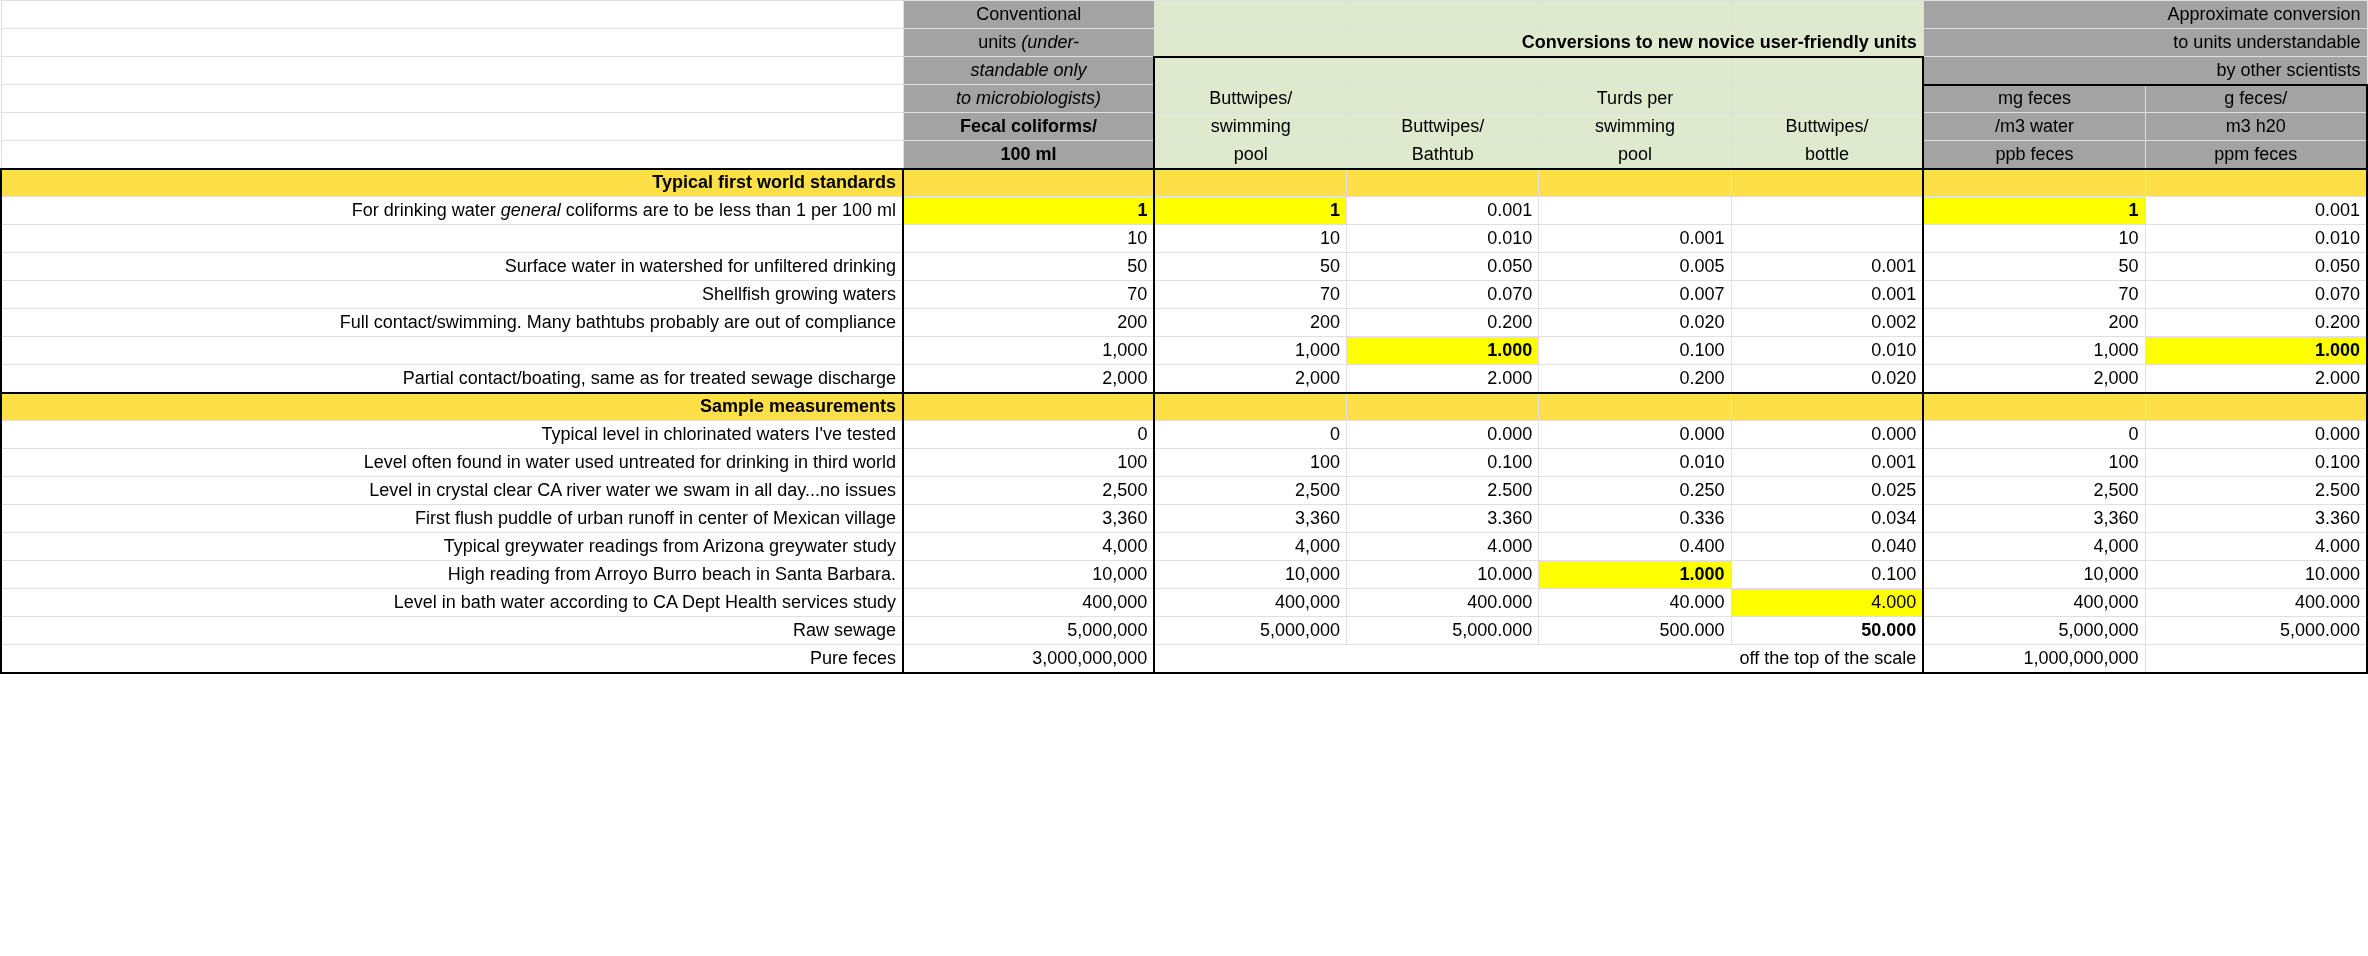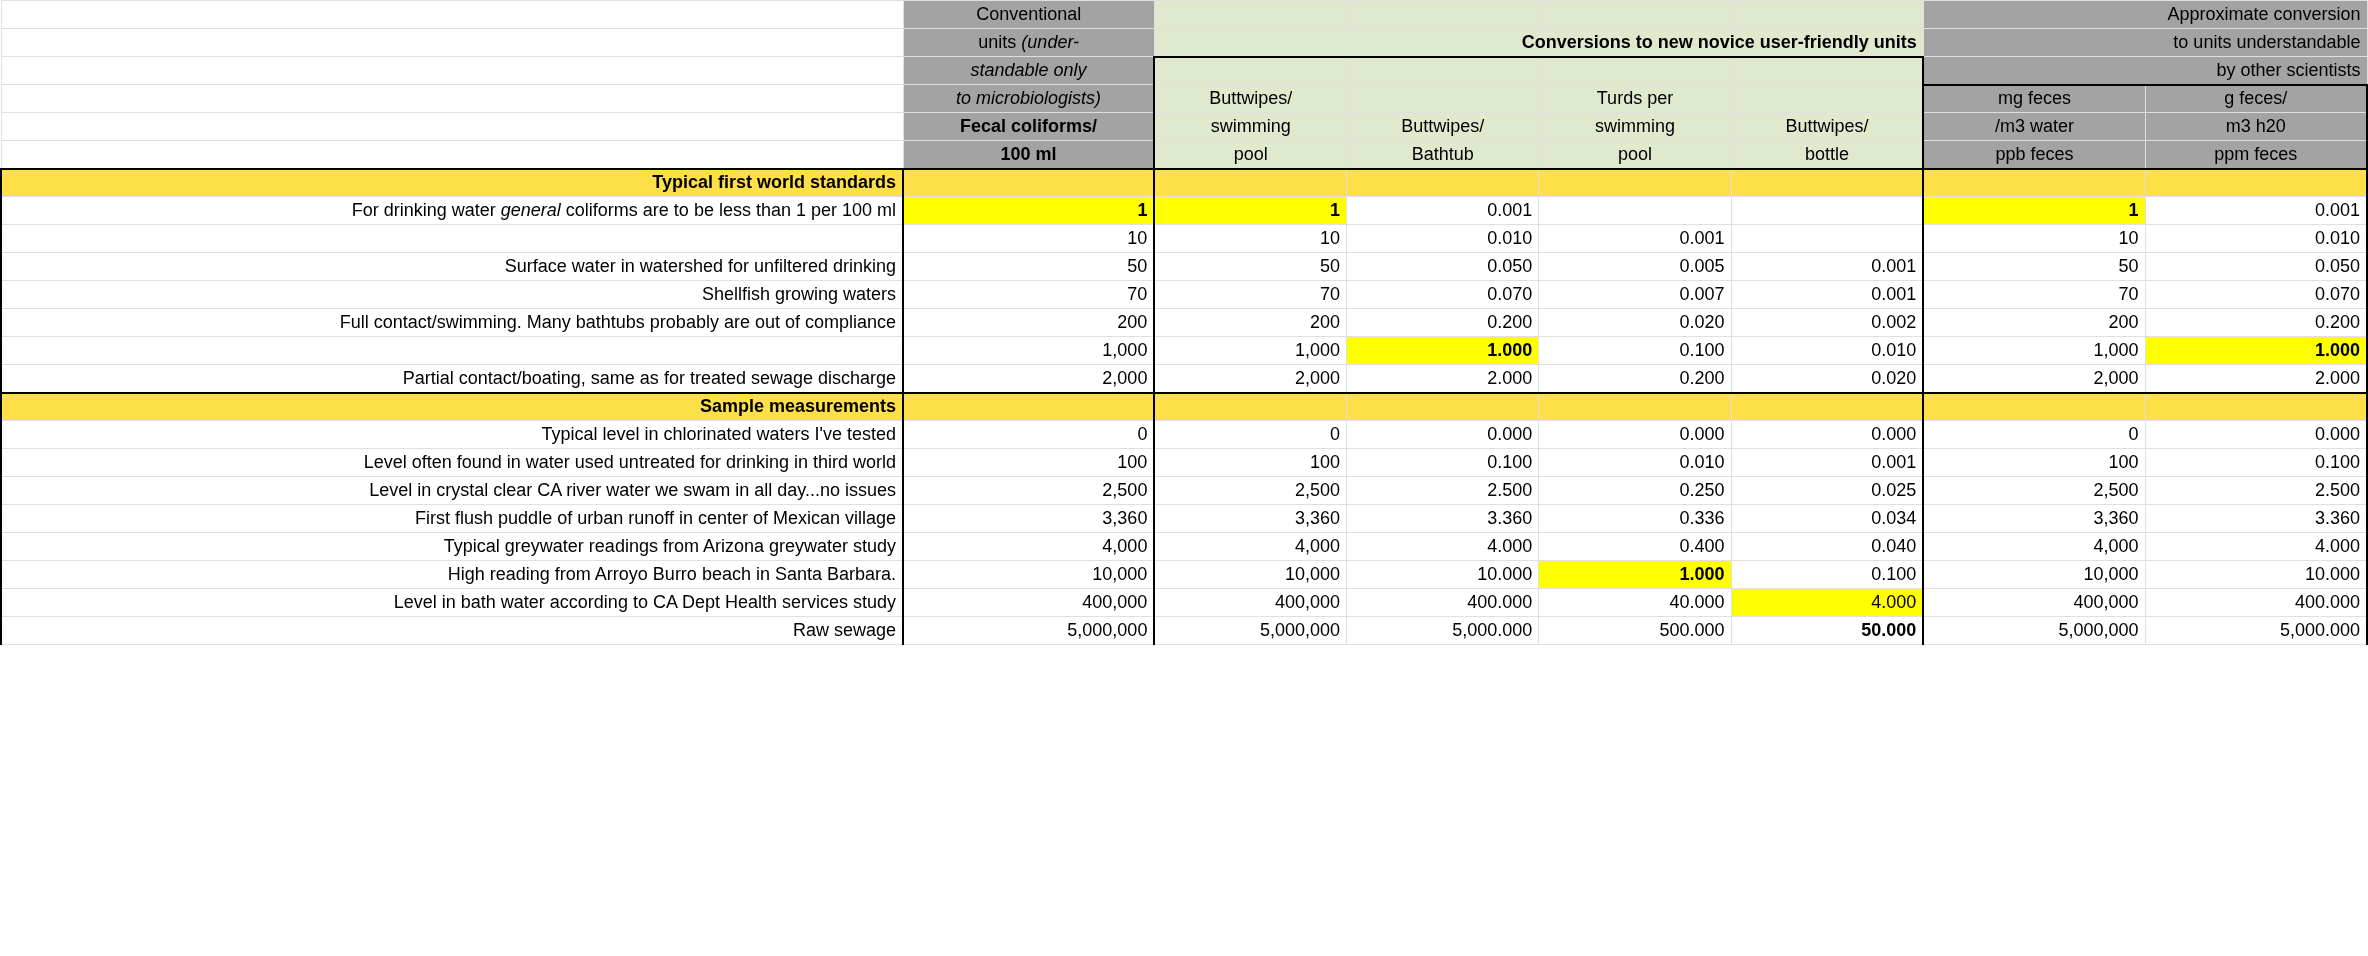--- a/index.html
+++ b/index.html
@@ -306,15 +306,22 @@
   <td class="lbl bl">Raw sewage</td>
   <td class="num bl br">5,000,000</td>
   <td class="num bl">5,000,000</td>
   <td class="num">5,000.000</td>
   <td class="num">500.000</td>
   <td class="num bold br">50.000</td>
   <td class="num bl">5,000,000</td>
   <td class="num br">5,000.000</td>
 </tr>
 
+<tr>
+  <td class="lbl bl bb">Pure feces</td>
+  <td class="num bl br bb">3,000,000,000</td>
+  <td class="lbl bl bb" colspan="4" style="border-right:2px solid #000">off the top of the scale</td>
+  <td class="num bl bb">1,000,000,000</td>
+  <td class="num br bb"></td>
+</tr>
 
 </tbody>
 </table>
 
 </body></html>

